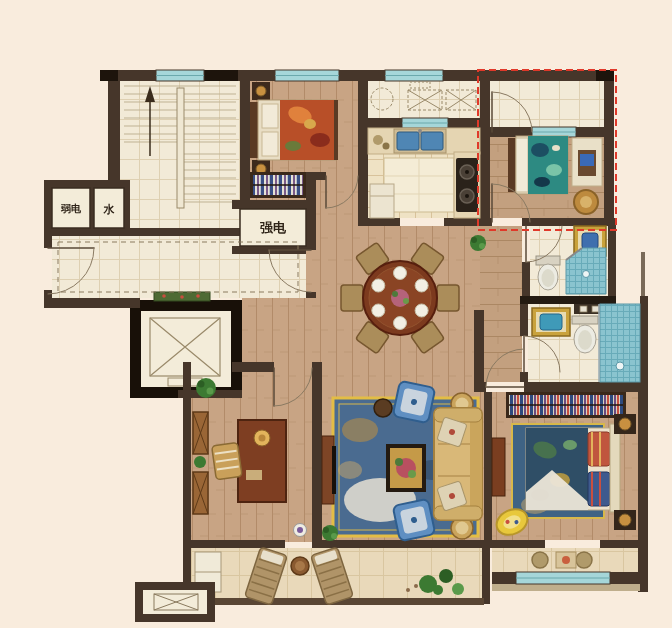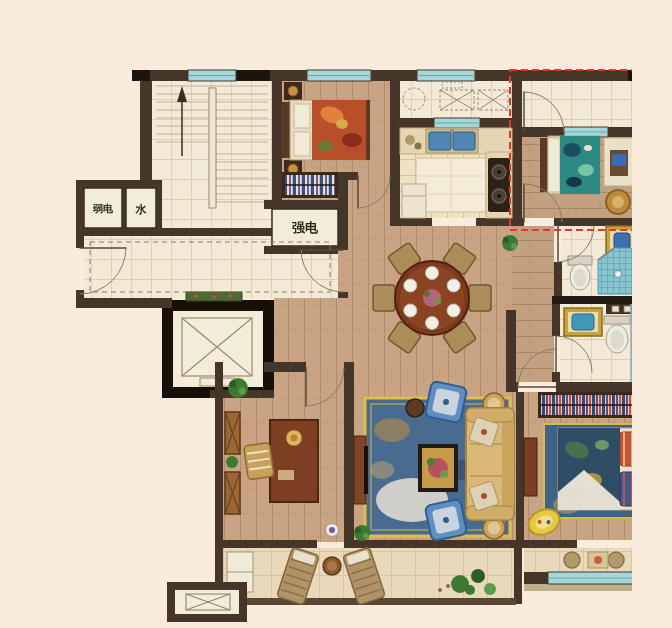--- a/index.html
+++ b/index.html
@@ -1,17 +1,17 @@
 <!DOCTYPE html>
 <html><head>
 <meta charset="utf-8">
 <style>
   html,body{margin:0;padding:0;background:#f9ecdd;}
-  .plan-wrap{position:relative;width:600px;height:628px;overflow:hidden;
-    font-family:"DejaVu Sans",sans-serif;padding-left:32px;}
+  .plan-wrap{position:relative;width:672px;height:628px;overflow:hidden;
+    font-family:"DejaVu Sans",sans-serif;}
   svg{display:block;}
   text{font-family:"DejaVu Sans",sans-serif;fill:#2e2318;font-weight:bold;}
 </style>
 </head>
 <body>
 
 <div class="plan-wrap">
 <svg width="672" height="628" viewBox="0 0 672 628">
   <defs>
     <pattern id="wV" width="16" height="46" patternUnits="userSpaceOnUse">

